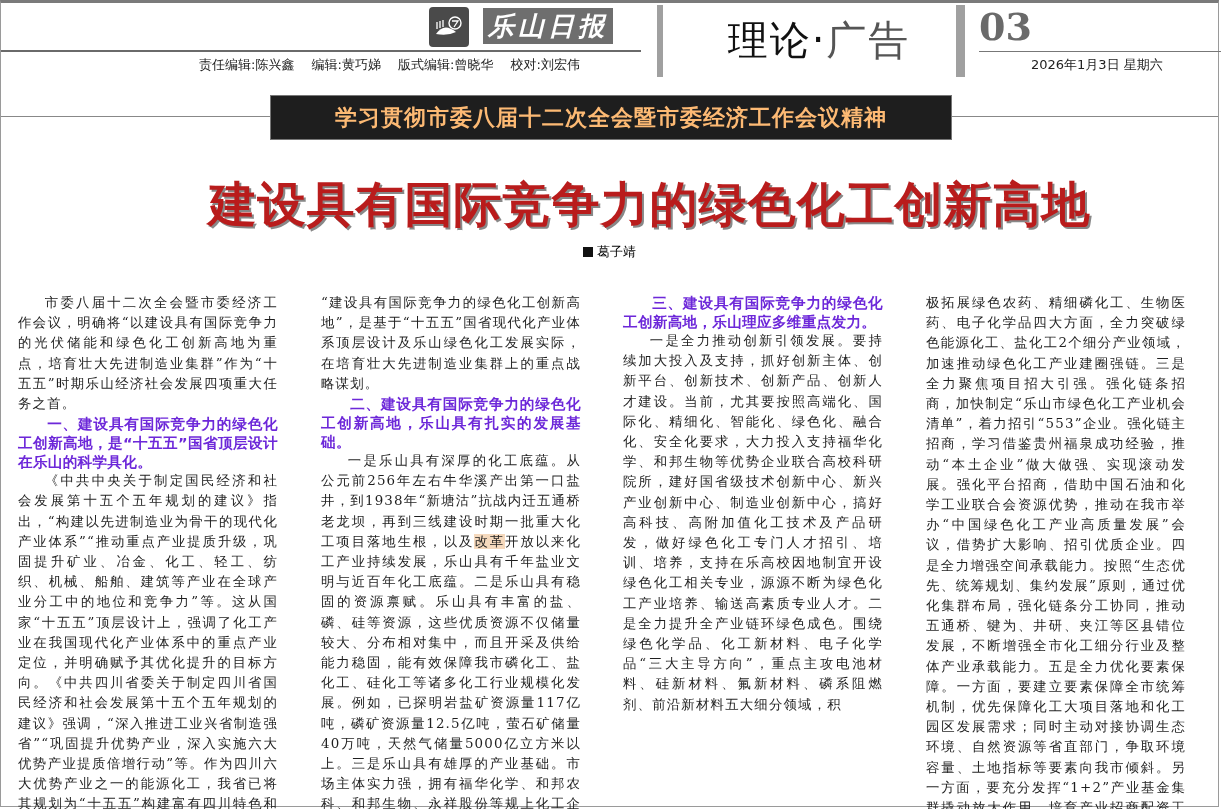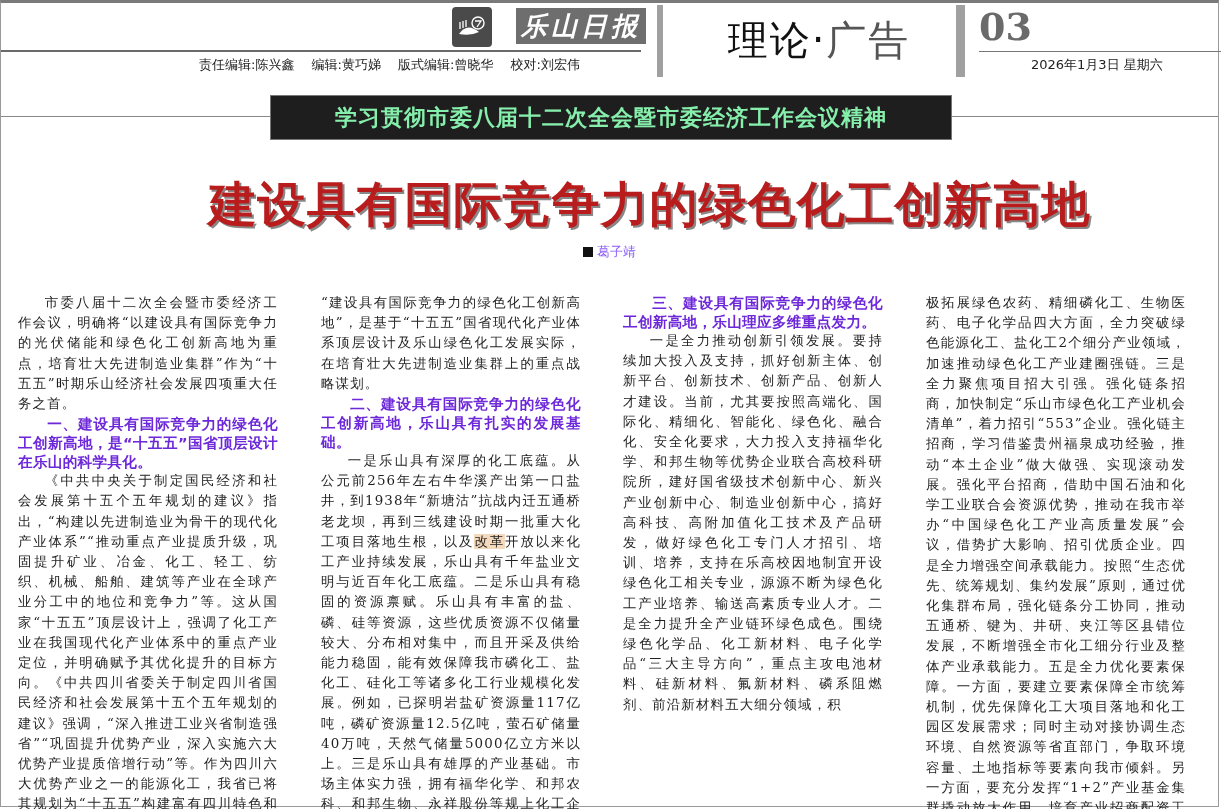--- a/index.html
+++ b/index.html
@@ -1,35 +1,35 @@
 <!DOCTYPE html>
 <html><head>
 <meta charset="utf-8">
 <style>
   html,body{margin:0;padding:0;background:#fff;}
   body{width:1221px;height:809px;position:relative;overflow:hidden;font-family:"DejaVu Serif",serif;color:#1a1a1a;}
   .page{position:absolute;left:0;top:0;width:1219px;height:807px;border:1px solid #9a9a9a;border-top:3px solid #7a7a7a;box-sizing:border-box;}
   .header{position:absolute;left:0;top:0;width:100%;height:80px;}
-  .logo-wrap{position:absolute;left:451px;top:4px;height:40px;display:flex;gap:24px;}
+  .logo-wrap{position:absolute;left:428px;top:4px;height:40px;display:flex;gap:14px;}
   .logo-emblem{width:40px;height:40px;background:#4a4a4a;border-radius:4px;display:flex;align-items:center;justify-content:center;}
   .logo-name{width:130px;height:36px;margin-top:1px;background:#6e6e6e;color:#fff;font-family:"DejaVu Serif",serif;font-size:26px;font-weight:bold;font-style:italic;display:flex;align-items:center;justify-content:center;letter-spacing:4px;}
   .header-rule{position:absolute;left:0;top:47px;width:640px;height:2px;background:#6a6a6a;}
   .editors{position:absolute;left:198px;top:53px;font-family:"DejaVu Sans",sans-serif;font-size:13px;color:#222;white-space:nowrap;}
   .editors span{margin-right:13px;}
   .vbar1{position:absolute;left:656px;top:2px;width:6px;height:72px;background:#a0a0a0;}
   .section-title{position:absolute;left:668px;top:10px;width:300px;text-align:center;font-family:"DejaVu Sans",sans-serif;font-size:40px;color:#111;letter-spacing:2px;}
   .section-title .ad{color:#555;font-weight:300;}
   .vbar2{position:absolute;left:955px;top:2px;width:9px;height:72px;background:#a0a0a0;}
   .page-no{position:absolute;left:978px;top:4px;font-family:"DejaVu Serif",serif;font-weight:bold;font-size:38px;color:#6a6a6a;line-height:40px;}
   .date-rule{position:absolute;left:978px;top:48px;width:243px;height:1px;background:#777;}
   .date{position:absolute;left:1030px;top:53px;font-family:"DejaVu Sans",sans-serif;font-size:13px;color:#222;}
   .banner-rule{position:absolute;left:0;top:113px;width:100%;height:1px;background:#888;}
-  .banner{position:absolute;left:269px;top:92px;width:682px;height:45px;background:#1e1e1e;border:1px solid #777;box-sizing:border-box;color:#86efac;font-family:"DejaVu Serif",serif;font-weight:bold;font-size:22px;display:flex;align-items:center;justify-content:center;letter-spacing:1px;}
+  .banner{position:absolute;left:269px;top:92px;width:682px;height:45px;background:#1e1e1e;border:1px solid #777;box-sizing:border-box;color:#fdba74;font-family:"DejaVu Serif",serif;font-weight:bold;font-size:22px;display:flex;align-items:center;justify-content:center;letter-spacing:1px;}
   .headline{position:absolute;left:0;top:170px;width:100%;text-align:center;font-family:"DejaVu Serif",serif;font-weight:bold;font-size:48px;color:#b91c1c;letter-spacing:1px;text-shadow:2px 2px 0 #888;margin-left:40px;}
-  .byline{position:absolute;left:0;top:240px;width:100%;text-align:center;font-family:Liberation Serif, serif;font-size:13px;color:#8b5cf6;}
+  .byline{position:absolute;left:0;top:240px;width:100%;text-align:center;font-family:Liberation Serif, serif;font-size:13px;color:#000000;}
   .byline .sq{display:inline-block;width:10px;height:10px;background:#111;margin-right:4px;vertical-align:-1px;}
   .col{position:absolute;top:290px;width:260px;font-family:"DejaVu Serif",serif;font-size:13.4px;line-height:20.2px;color:#1f1f1f;text-align:justify;letter-spacing:1.2px;}
   .col p{margin:0;text-indent:2em;}
   .col p.cont{text-indent:0;}
   .col h3{margin:0;font-family:"DejaVu Sans",sans-serif;font-size:14.6px;line-height:19px;font-weight:bold;text-indent:2em;letter-spacing:0.3px;color:#6d28d9;}
   .c1{left:17px;}
   .c2{left:320px;}
   .c3{left:622px;}
   .c4{left:925px;}
   .hl{background:#f5d9bd;}

